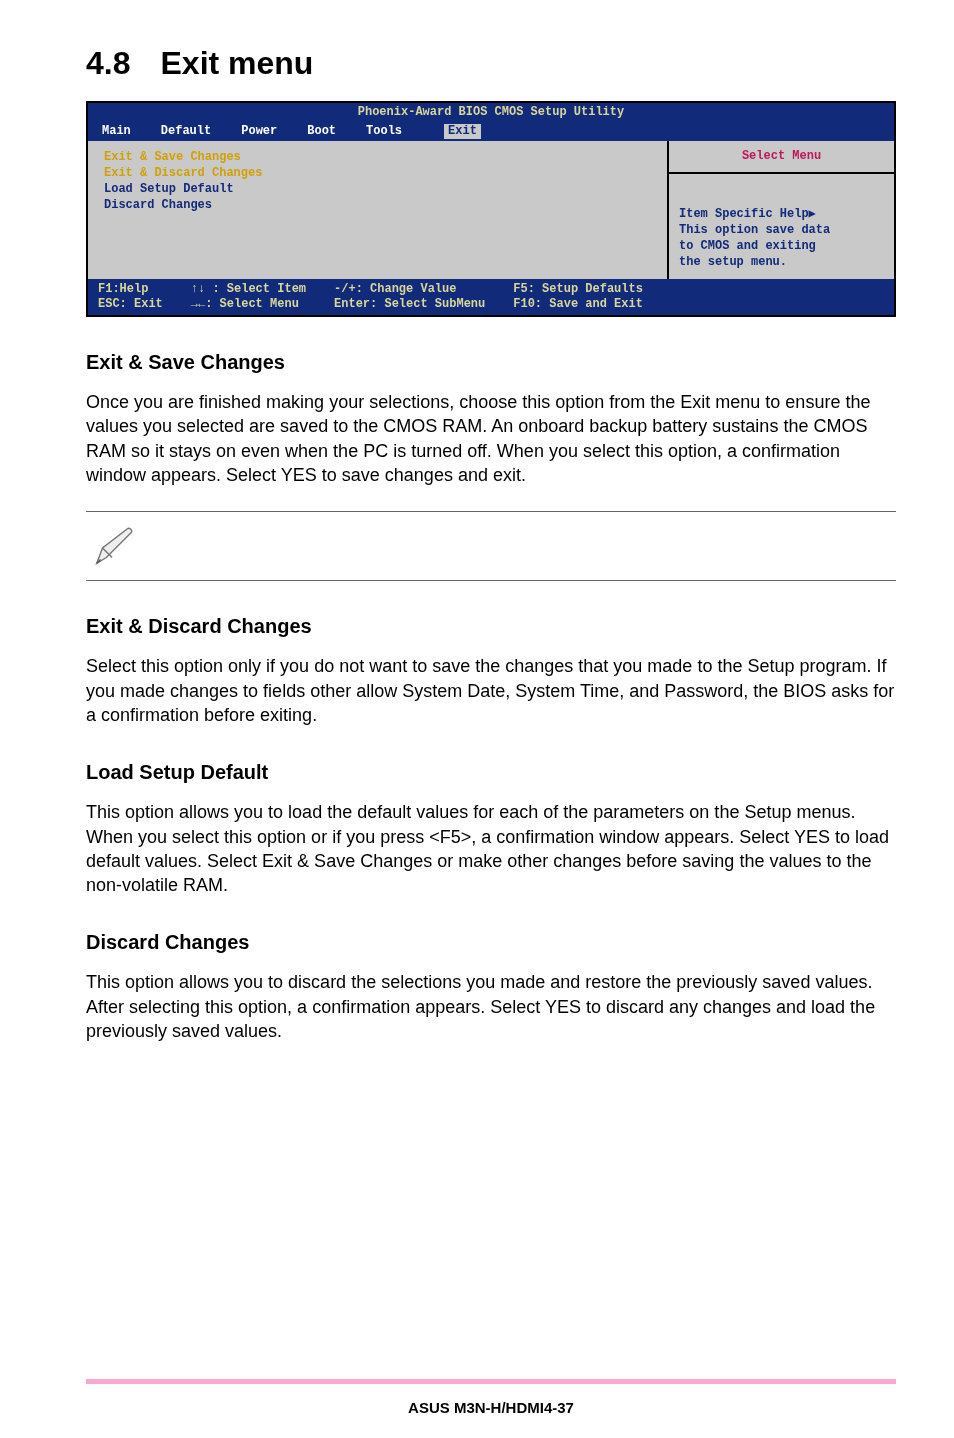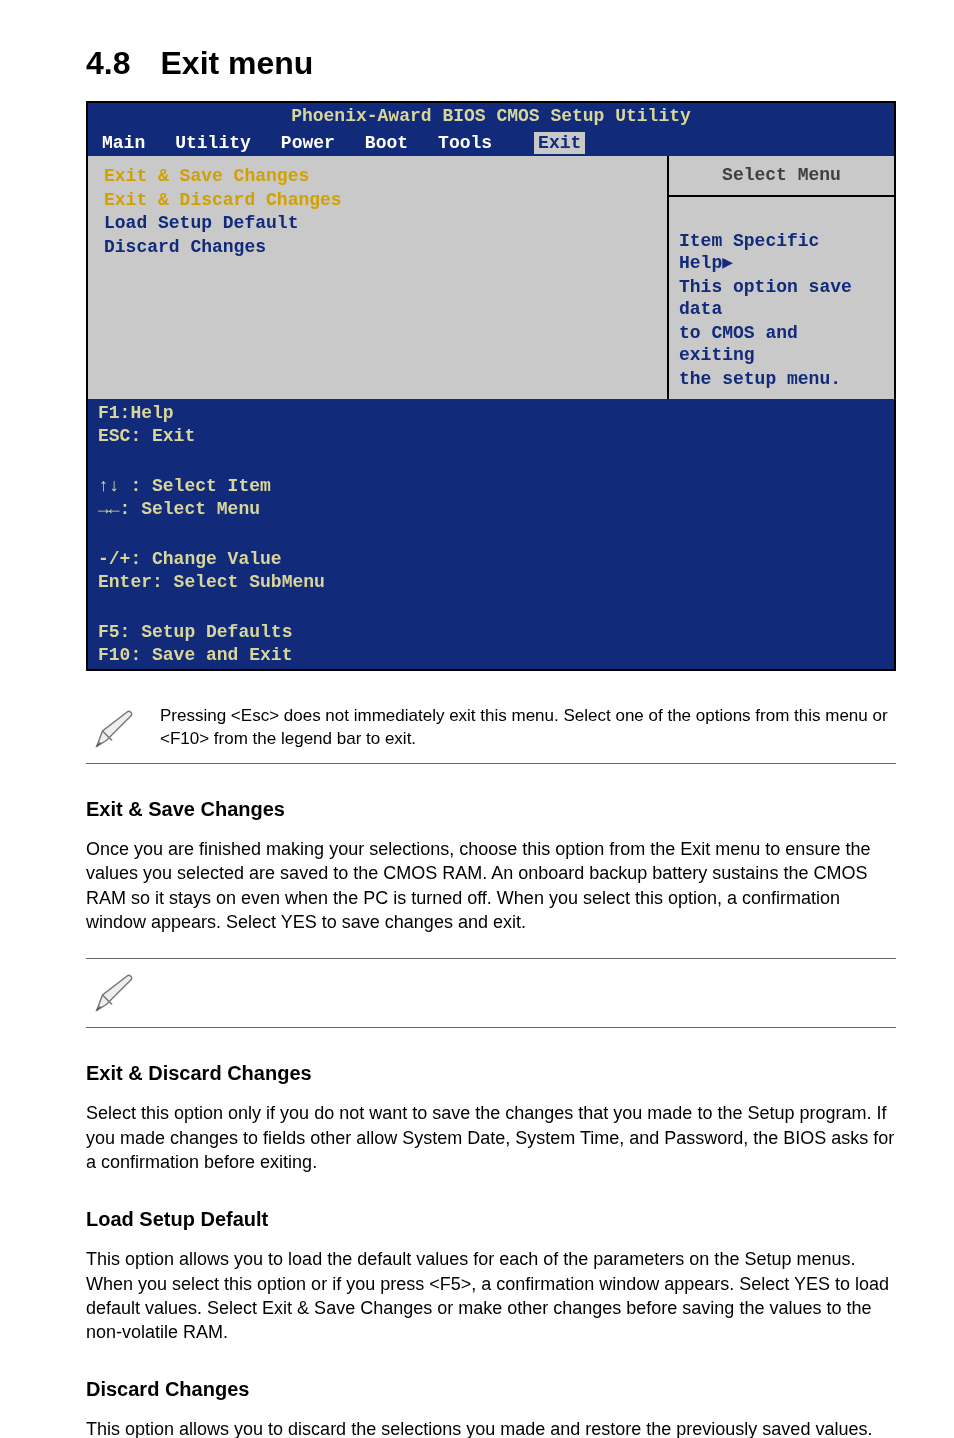--- a/index.html
+++ b/index.html
@@ -29,21 +29,21 @@
   h2.subhead {
     font-size: 20px;
     font-weight: bold;
     margin: 18px 0 8px 0;
   }
 
   
   .bios {
     border: 2px solid #000;
     font-family: "Courier New", monospace;
-    font-size: 18px;
+    font-size: 12px;
     line-height: 1.25;
     margin: 6px 0 14px 0;
   }
   .bios-title {
     background: #122a7a;
     color: #d8d69a;
     text-align: center;
     font-weight: bold;
     padding: 2px 0;
   }
@@ -77,34 +77,33 @@
   }
   .bios-left .sel { color: #d0a100; }
   .bios-left div { margin: 1px 0; white-space: pre; }
   .bios-right {
     width: 225px;
     color: #122a7a;
     font-weight: bold;
   }
   .bios-right-title {
     text-align: center;
-    color: #404040;
+    color: #be185d;
     border-bottom: 2px solid #000;
     padding: 8px 4px;
   }
   .bios-right-body { padding: 8px 10px; margin-top: 24px; }
   .bios-right-body div { margin: 1px 0; }
   .bios-footer {
     background: #122a7a;
     color: #d8d69a;
     font-weight: bold;
     padding: 3px 10px;
     display: flex;
     gap: 28px;
-    flex-direction: column;
   }
   .bios-footer .col { white-space: pre; }
 
   
   .note {
     display: flex;
     align-items: flex-start;
     gap: 22px;
     border-top: 1px solid #666;
     border-bottom: 1px solid #666;
@@ -140,21 +139,21 @@
 
   <h1 class="title">
     <span class="num">4.8</span><span>Exit menu</span>
   </h1>
 
 
   <div class="bios">
     <div class="bios-title">Phoenix-Award BIOS CMOS Setup Utility</div>
     <div class="bios-menubar">
       <span class="tab">Main</span>
-      <span class="tab">Utility</span>
+      <span class="tab">Default</span>
       <span class="tab">Power</span>
       <span class="tab">Boot</span>
       <span class="tab">Tools</span>
       <span class="tab active">Exit</span>
     </div>
     <div class="bios-body">
       <div class="bios-left">
         <div class="sel">Exit &amp; Save Changes</div>
         <div class="sel">Exit &amp; Discard Changes</div>
         <div>Load Setup Default</div>
@@ -176,32 +175,20 @@
 ESC: Exit</span>
       <span class="col">↑↓ : Select Item
 →←: Select Menu</span>
       <span class="col">-/+: Change Value
 Enter: Select SubMenu</span>
       <span class="col">F5: Setup Defaults
 F10: Save and Exit</span>
     </div>
   </div>
 
-  <div class="note first">
-    <div class="note-icon">
-      <svg viewBox="0 0 48 48">
-          <g fill="none" stroke="#777" stroke-width="1.5">
-            <path d="M6 42 L12 26 L38 6 C40 4 44 8 42 10 L16 36 Z" fill="#eee"></path>
-            <path d="M12 26 L22 36"></path>
-            <path d="M6 42 L10 38" stroke="#555"></path>
-          </g>
-        </svg>
-    </div>
-    <div class="note-text">Pressing &lt;Esc&gt; does not immediately exit this menu. Select one of the options from this menu or &lt;F10&gt; from the legend bar to exit.</div>
-  </div>
 
   <h2 class="subhead">Exit &amp; Save Changes</h2>
   <p>Once you are finished making your selections, choose this option from the Exit menu to ensure the values you selected are saved to the CMOS RAM. An onboard backup battery sustains the CMOS RAM so it stays on even when the PC is turned off. When you select this option, a confirmation window appears. Select YES to save changes and exit.</p>
 
   <div class="note">
     <div class="note-icon">
       <svg viewBox="0 0 48 48">
           <g fill="none" stroke="#777" stroke-width="1.5">
             <path d="M6 42 L12 26 L38 6 C40 4 44 8 42 10 L16 36 Z" fill="#eee"></path>
             <path d="M12 26 L22 36"></path>

